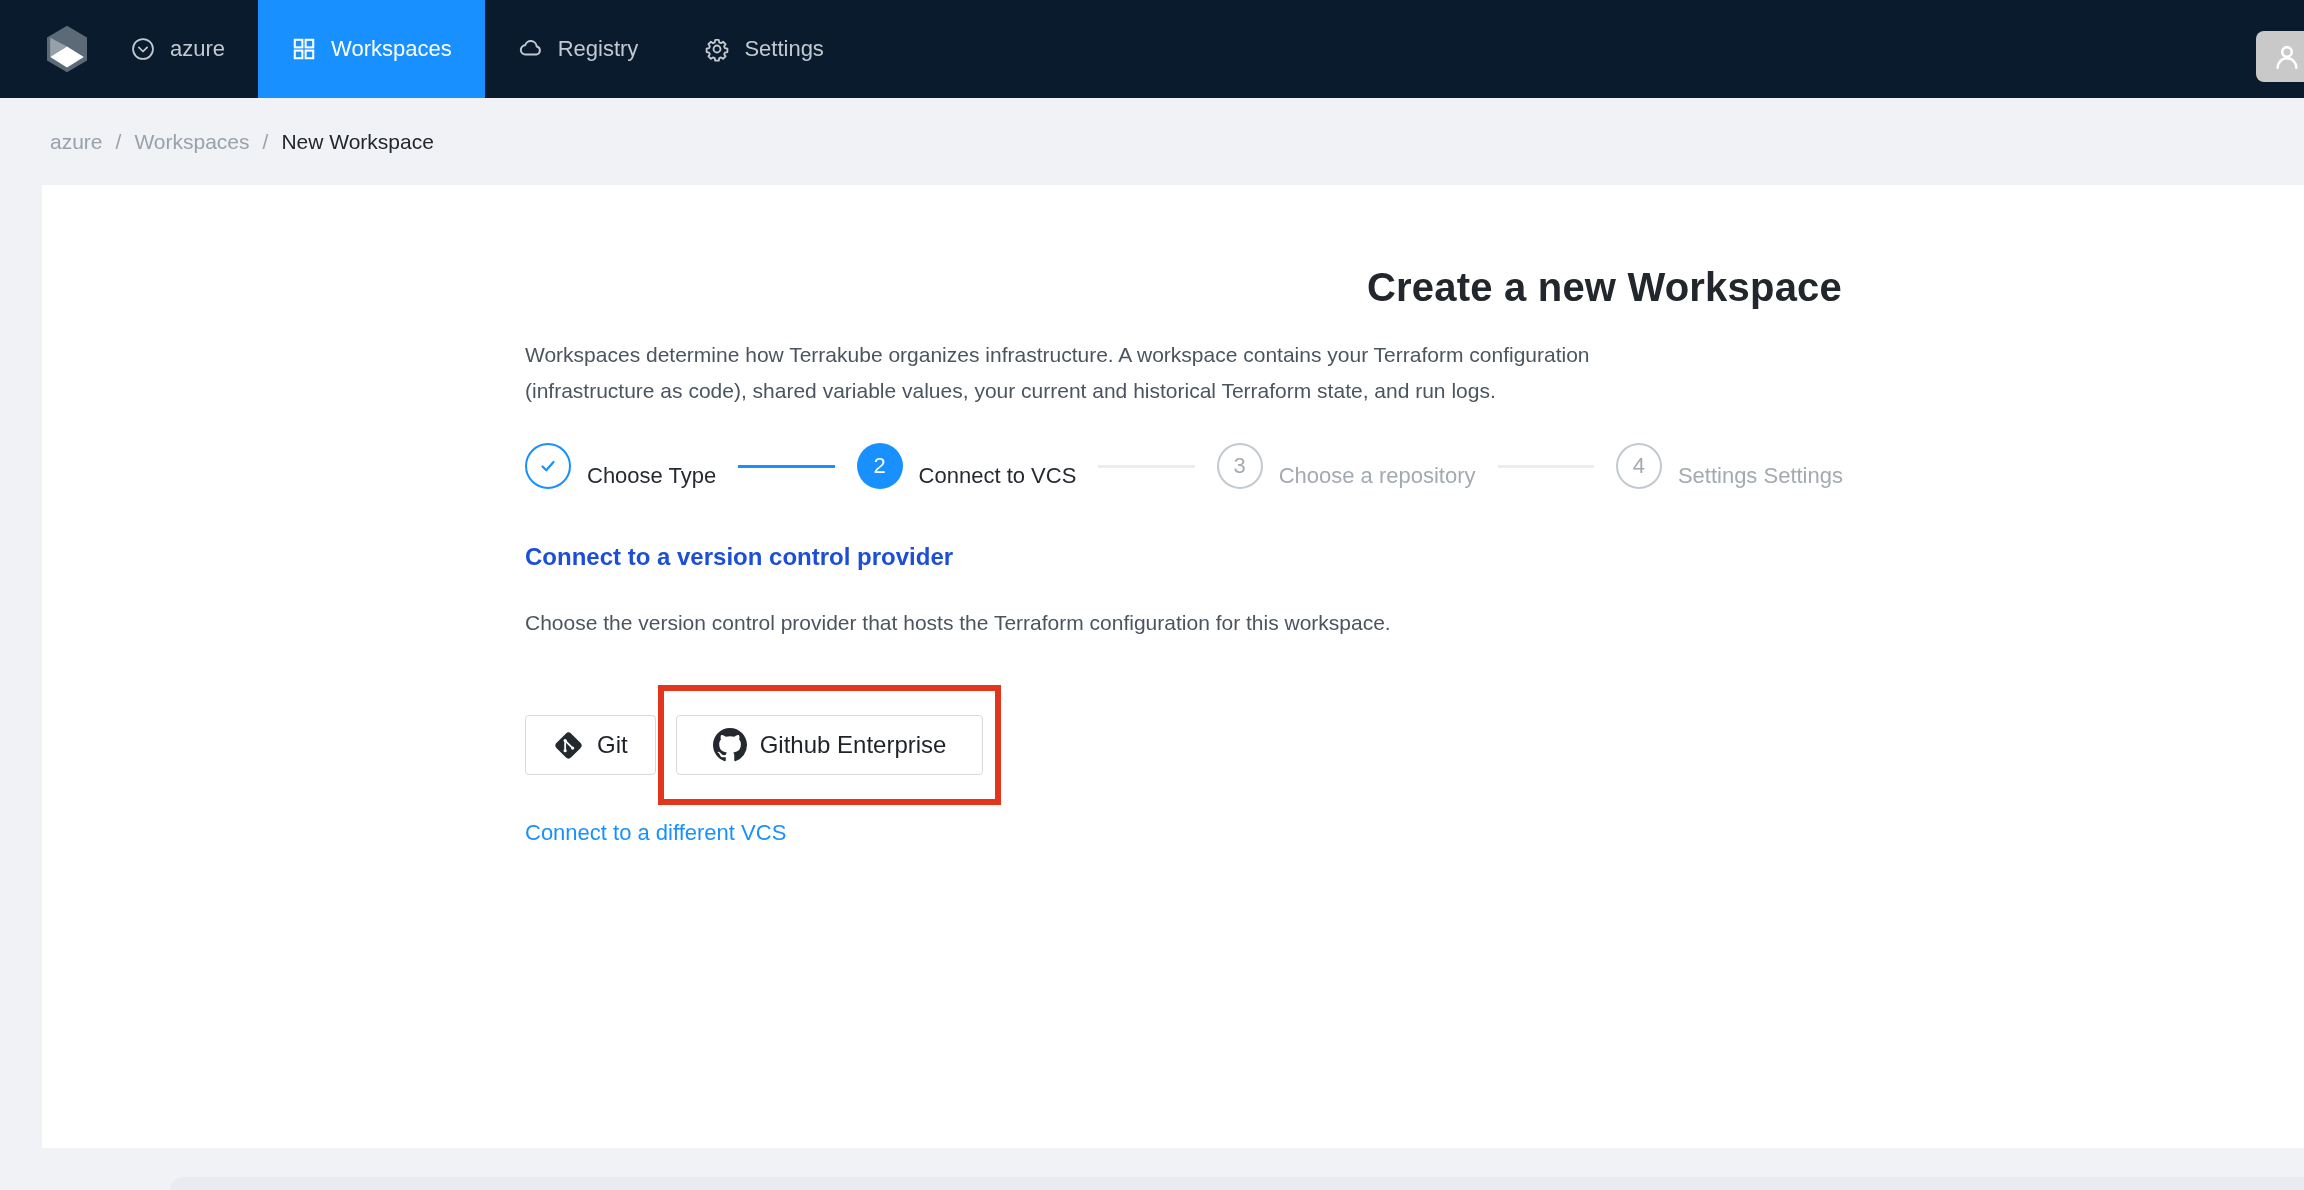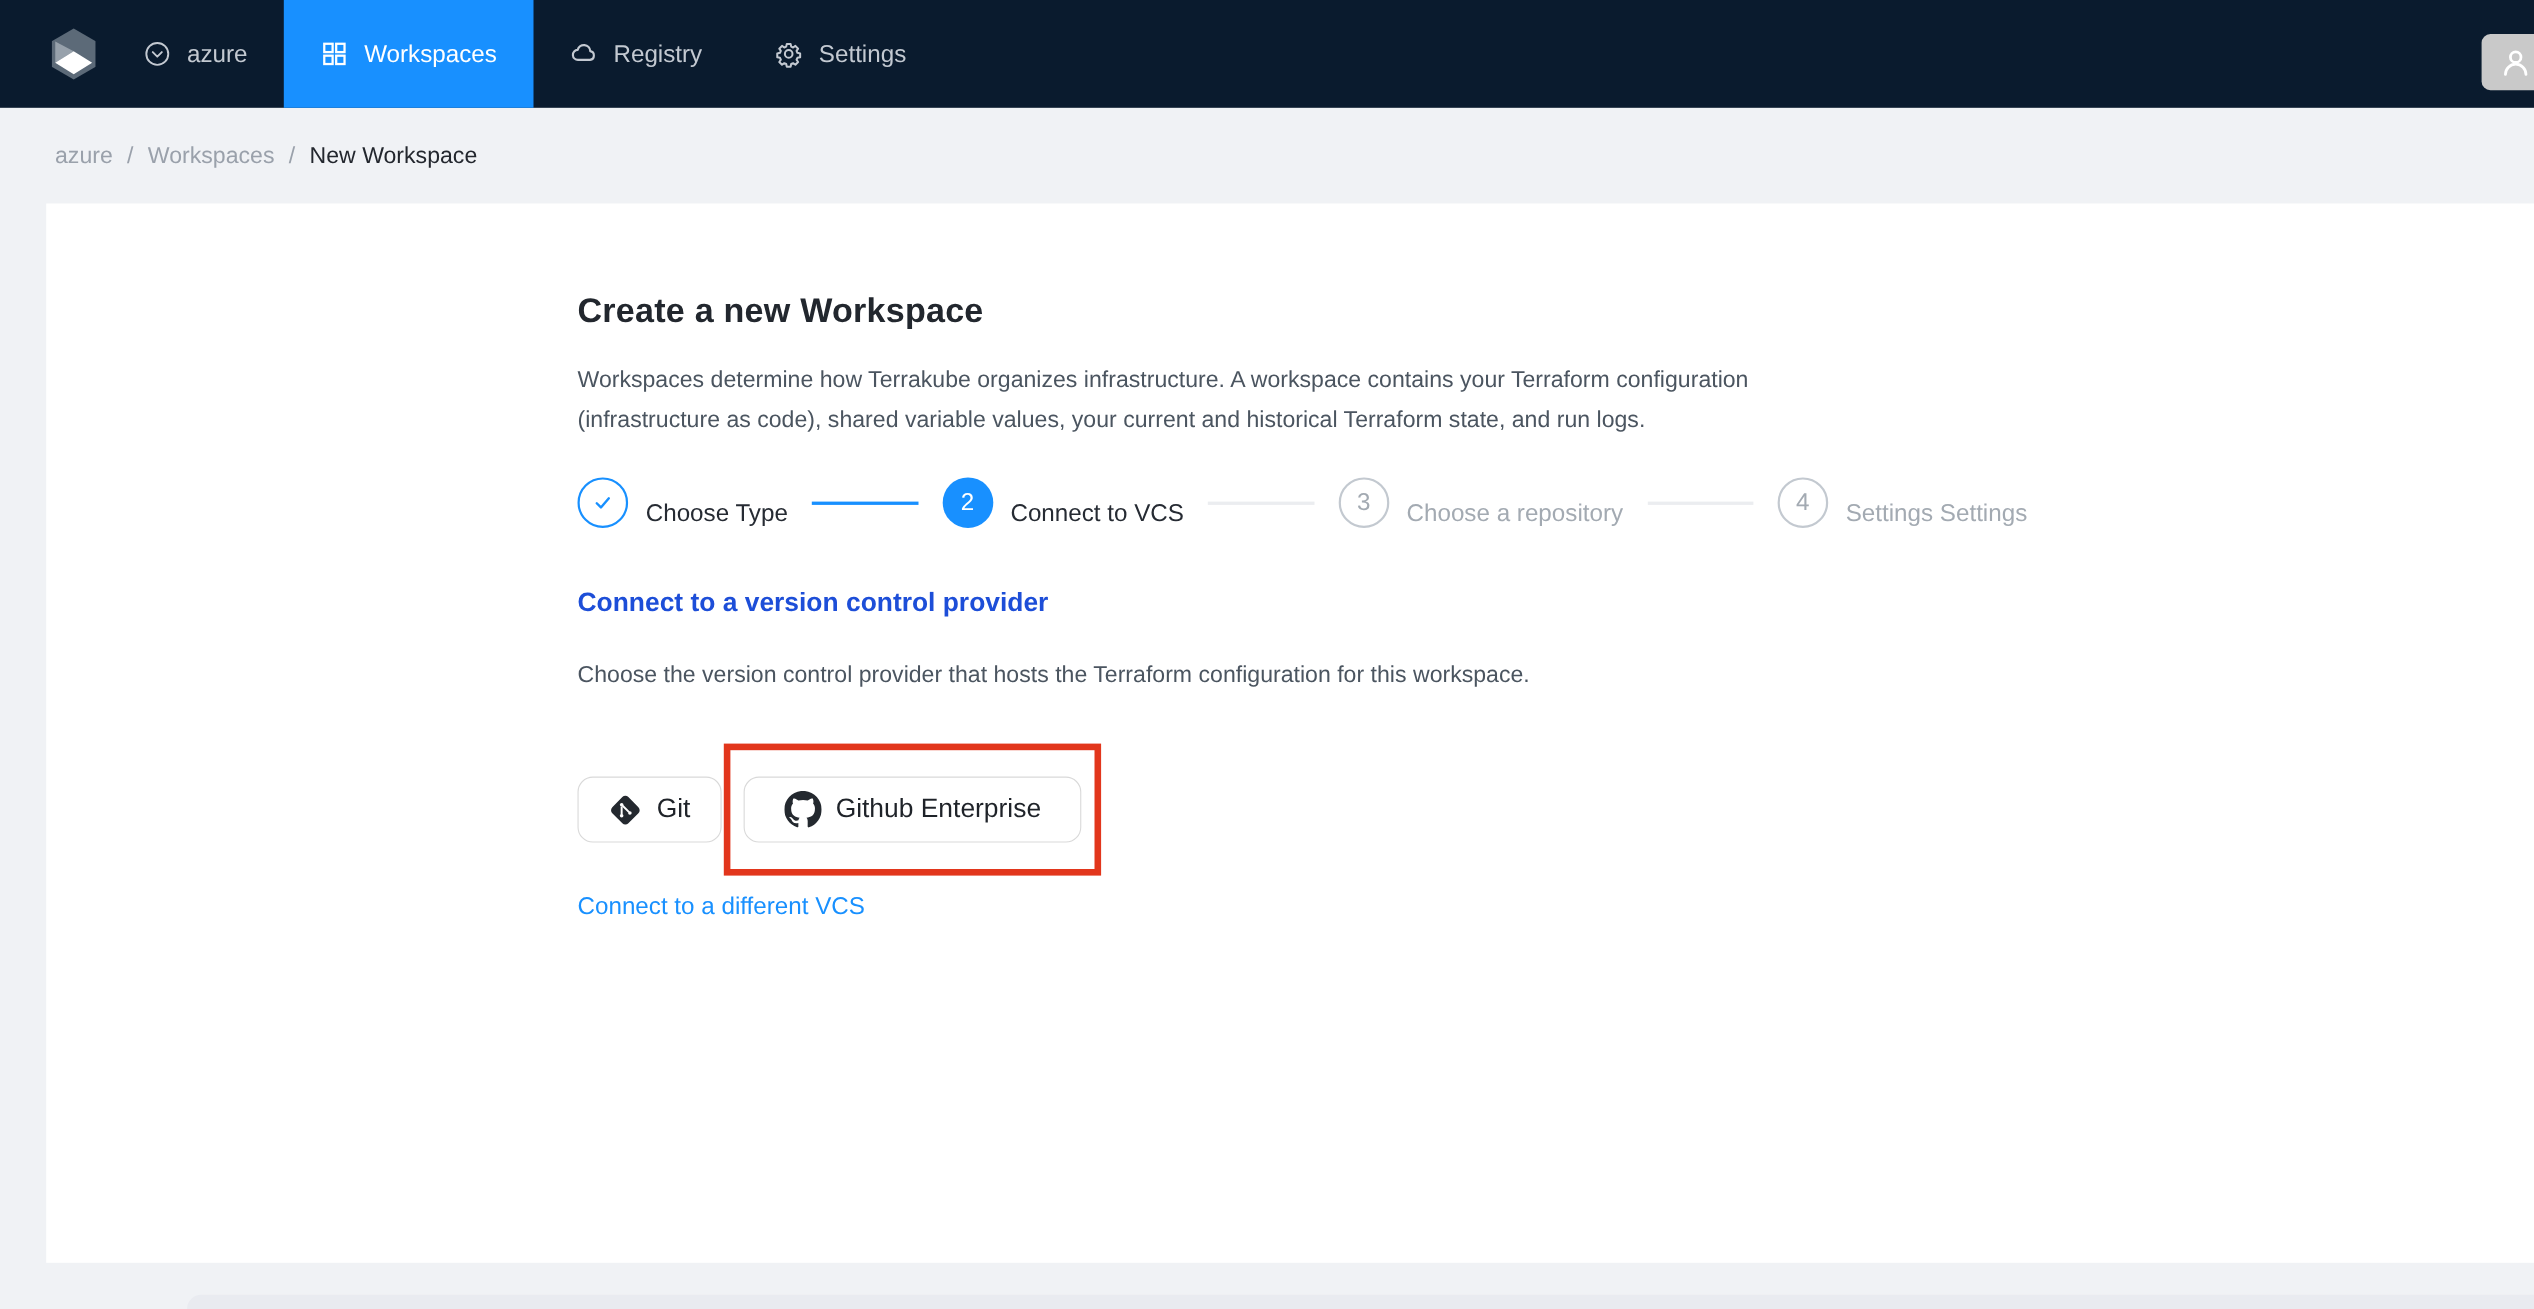--- a/index.html
+++ b/index.html
@@ -54,22 +54,22 @@
   
   .card {
     position: absolute;
     left: 42px; top: 185px; right: 0; bottom: 42px;
     background: #ffffff;
   }
   .content { padding: 80px 0 0 483px; width: 1800px; }
 
   .page-title {
     margin: 0 0 27px;
-    font-size: 31px; font-weight: 700;
-    color: #22272e; letter-spacing: 0.2px;
+    font-size: 40px; font-weight: 700;
+    color: #22272e; letter-spacing: 0.2px; text-align: right;
   }
   .page-desc {
     margin: 0 0 34px;
     font-size: 21px; line-height: 36px;
     color: #4b5560;
     white-space: pre-line;
   }
 
   
   .steps { display: flex; align-items: center; width: 1318px; margin: 0 0 54px; }
@@ -95,21 +95,21 @@
   }
   .section-sub {
     margin: 0 0 50px;
     font-size: 21px; color: #4b5560;
   }
   .vcs-row { display: flex; align-items: center; }
   .vcs-btn {
     height: 60px;
     background: #ffffff;
     border: 1.5px solid #d9d9d9;
-    border-radius: 14px;
+    border-radius: 4px;
     display: flex; align-items: center; justify-content: space-between;
     gap: 13px; padding: 0 27px;
     font-size: 24px; color: #1f2329;
     cursor: pointer; white-space: nowrap;
   }
   .annotation-box {
     border: 6px solid #e2361c;
     padding: 24px 12px;
     margin-left: 2px;
   }

